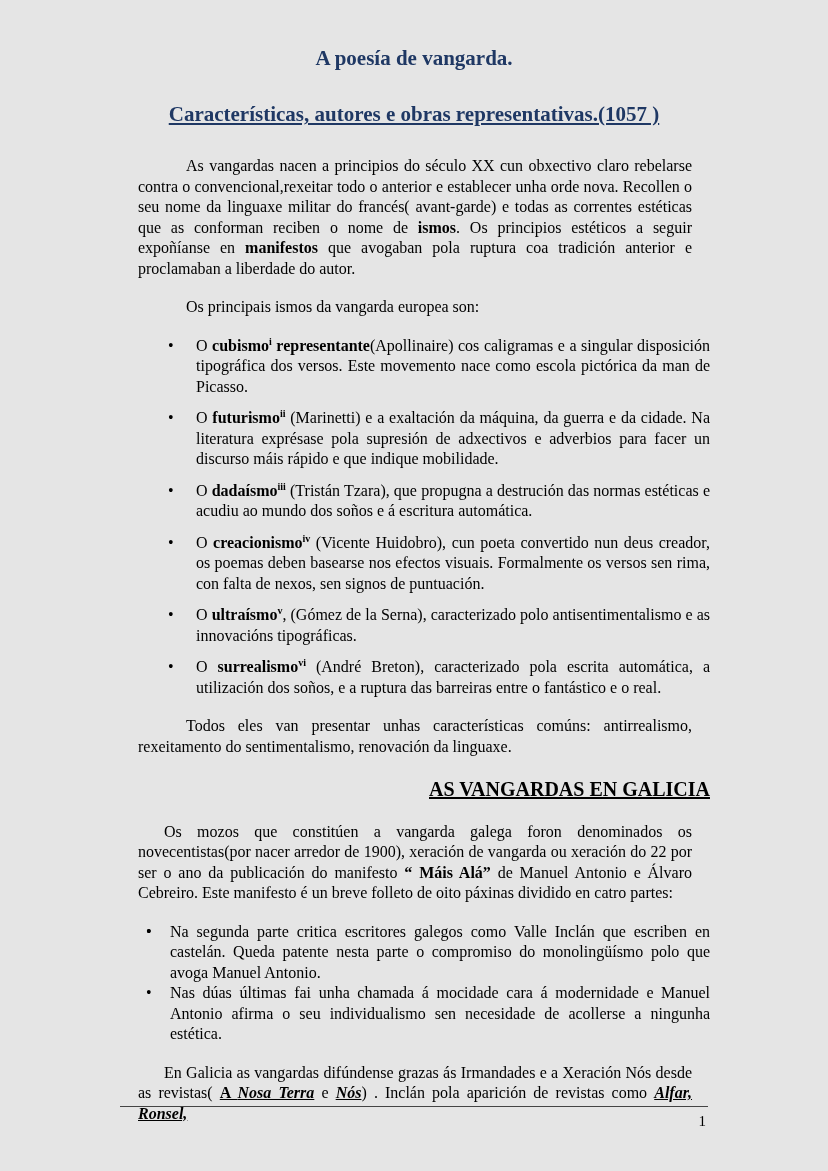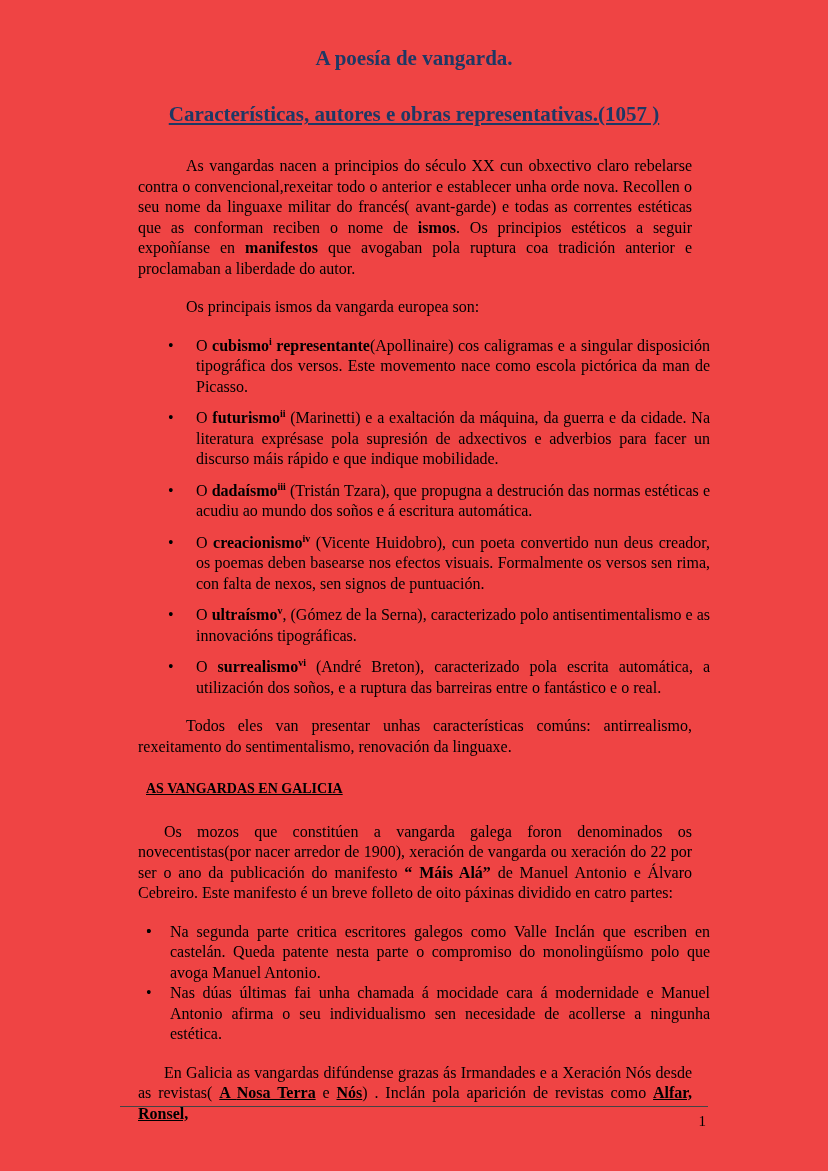--- a/index.html
+++ b/index.html
@@ -2,21 +2,21 @@
 <html style="--title-color: #1f3864;"><head>
 <meta charset="utf-8">
 <style>
   * { margin: 0; padding: 0; box-sizing: border-box; }
   html, body { background: #ffffff; }
   .page {
     position: relative;
     width: 828px;
     height: 1171px;
     margin: 0 auto;
-    background: #ef4444;
+    background: #e5e5e5;
     overflow: hidden;
     font-family: "Liberation Serif", serif;
     color: #000000;
   }
   .doc-title {
     position: absolute;
     top: 44px; left: 0; right: 0;
     text-align: center;
   }
   .title-line1, .title-line2 {
@@ -32,38 +32,38 @@
     top: 138px; left: 120px; right: 118px;
     font-size: 16px;
     line-height: 20.5px;
     text-align: justify;
   }
   .doc-body p { margin: 18px; }
   p.indent-large { text-indent: 48px; }
   p.indent-small { text-indent: 26px; }
 
   .b { font-weight: bold; }
-  .i { }
+  .i { font-style: italic; }
   .u { text-decoration: underline; }
   sup { font-size: 10px; line-height: 0; vertical-align: super; }
 
   ul.list1 { list-style: none; margin: 6px 0 0 0; padding: 0; }
   ul.list1 li { position: relative; padding-left: 76px; margin-bottom: 11px; }
   ul.list1 .bullet { position: absolute; left: 48px; }
 
   ul.list2 { list-style: none; margin: 0; padding: 0; }
   ul.list2 li { position: relative; padding-left: 50px; margin-bottom: 0; }
   ul.list2 .bullet { position: absolute; left: 26px; }
 
   .section-heading {
-    font-size: 14px;
+    font-size: 20px;
     font-weight: bold;
     text-decoration: underline;
     margin: 22px 0 0 26px;
-    text-align: left;
+    text-align: right;
   }
   .section-heading + p { margin-top: 22px; }
   .doc-body > p:last-child { text-align-last: justify; }
 
   .doc-footer {
     position: absolute;
     top: 1106px; left: 120px; right: 120px;
   }
   .footer-rule { border: none; border-top: 1px solid #444444; height: 0; margin: 0; }
   .page-number {

